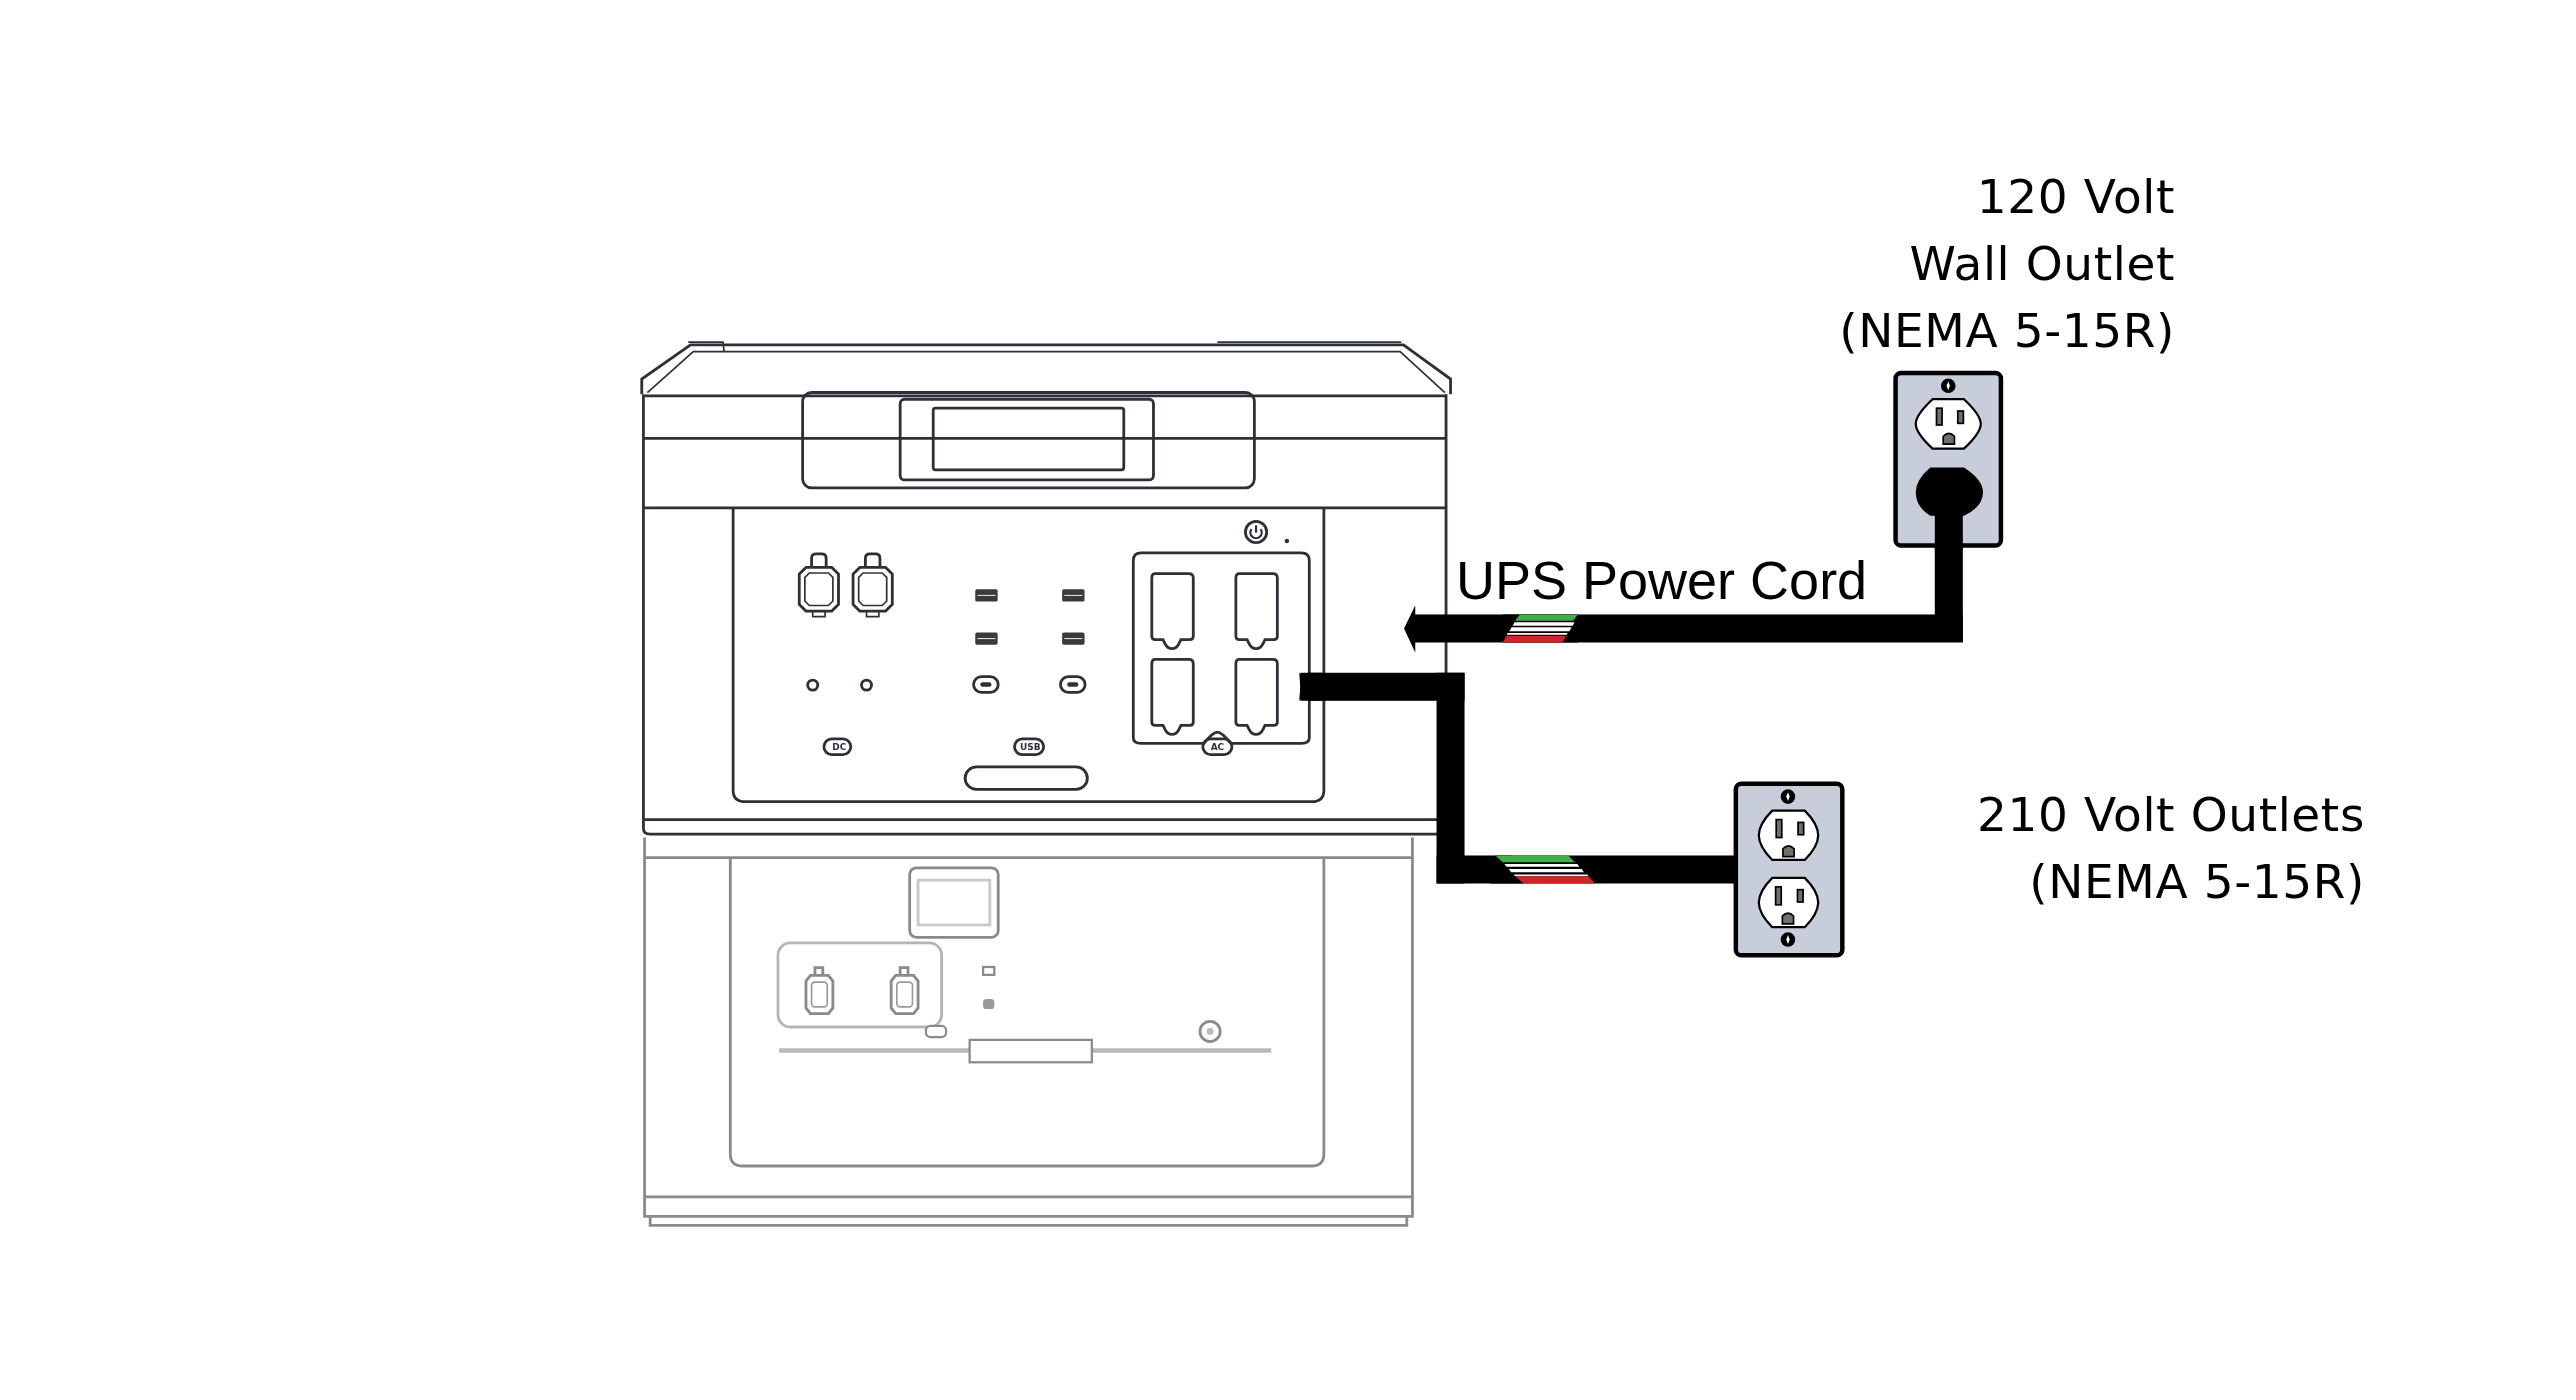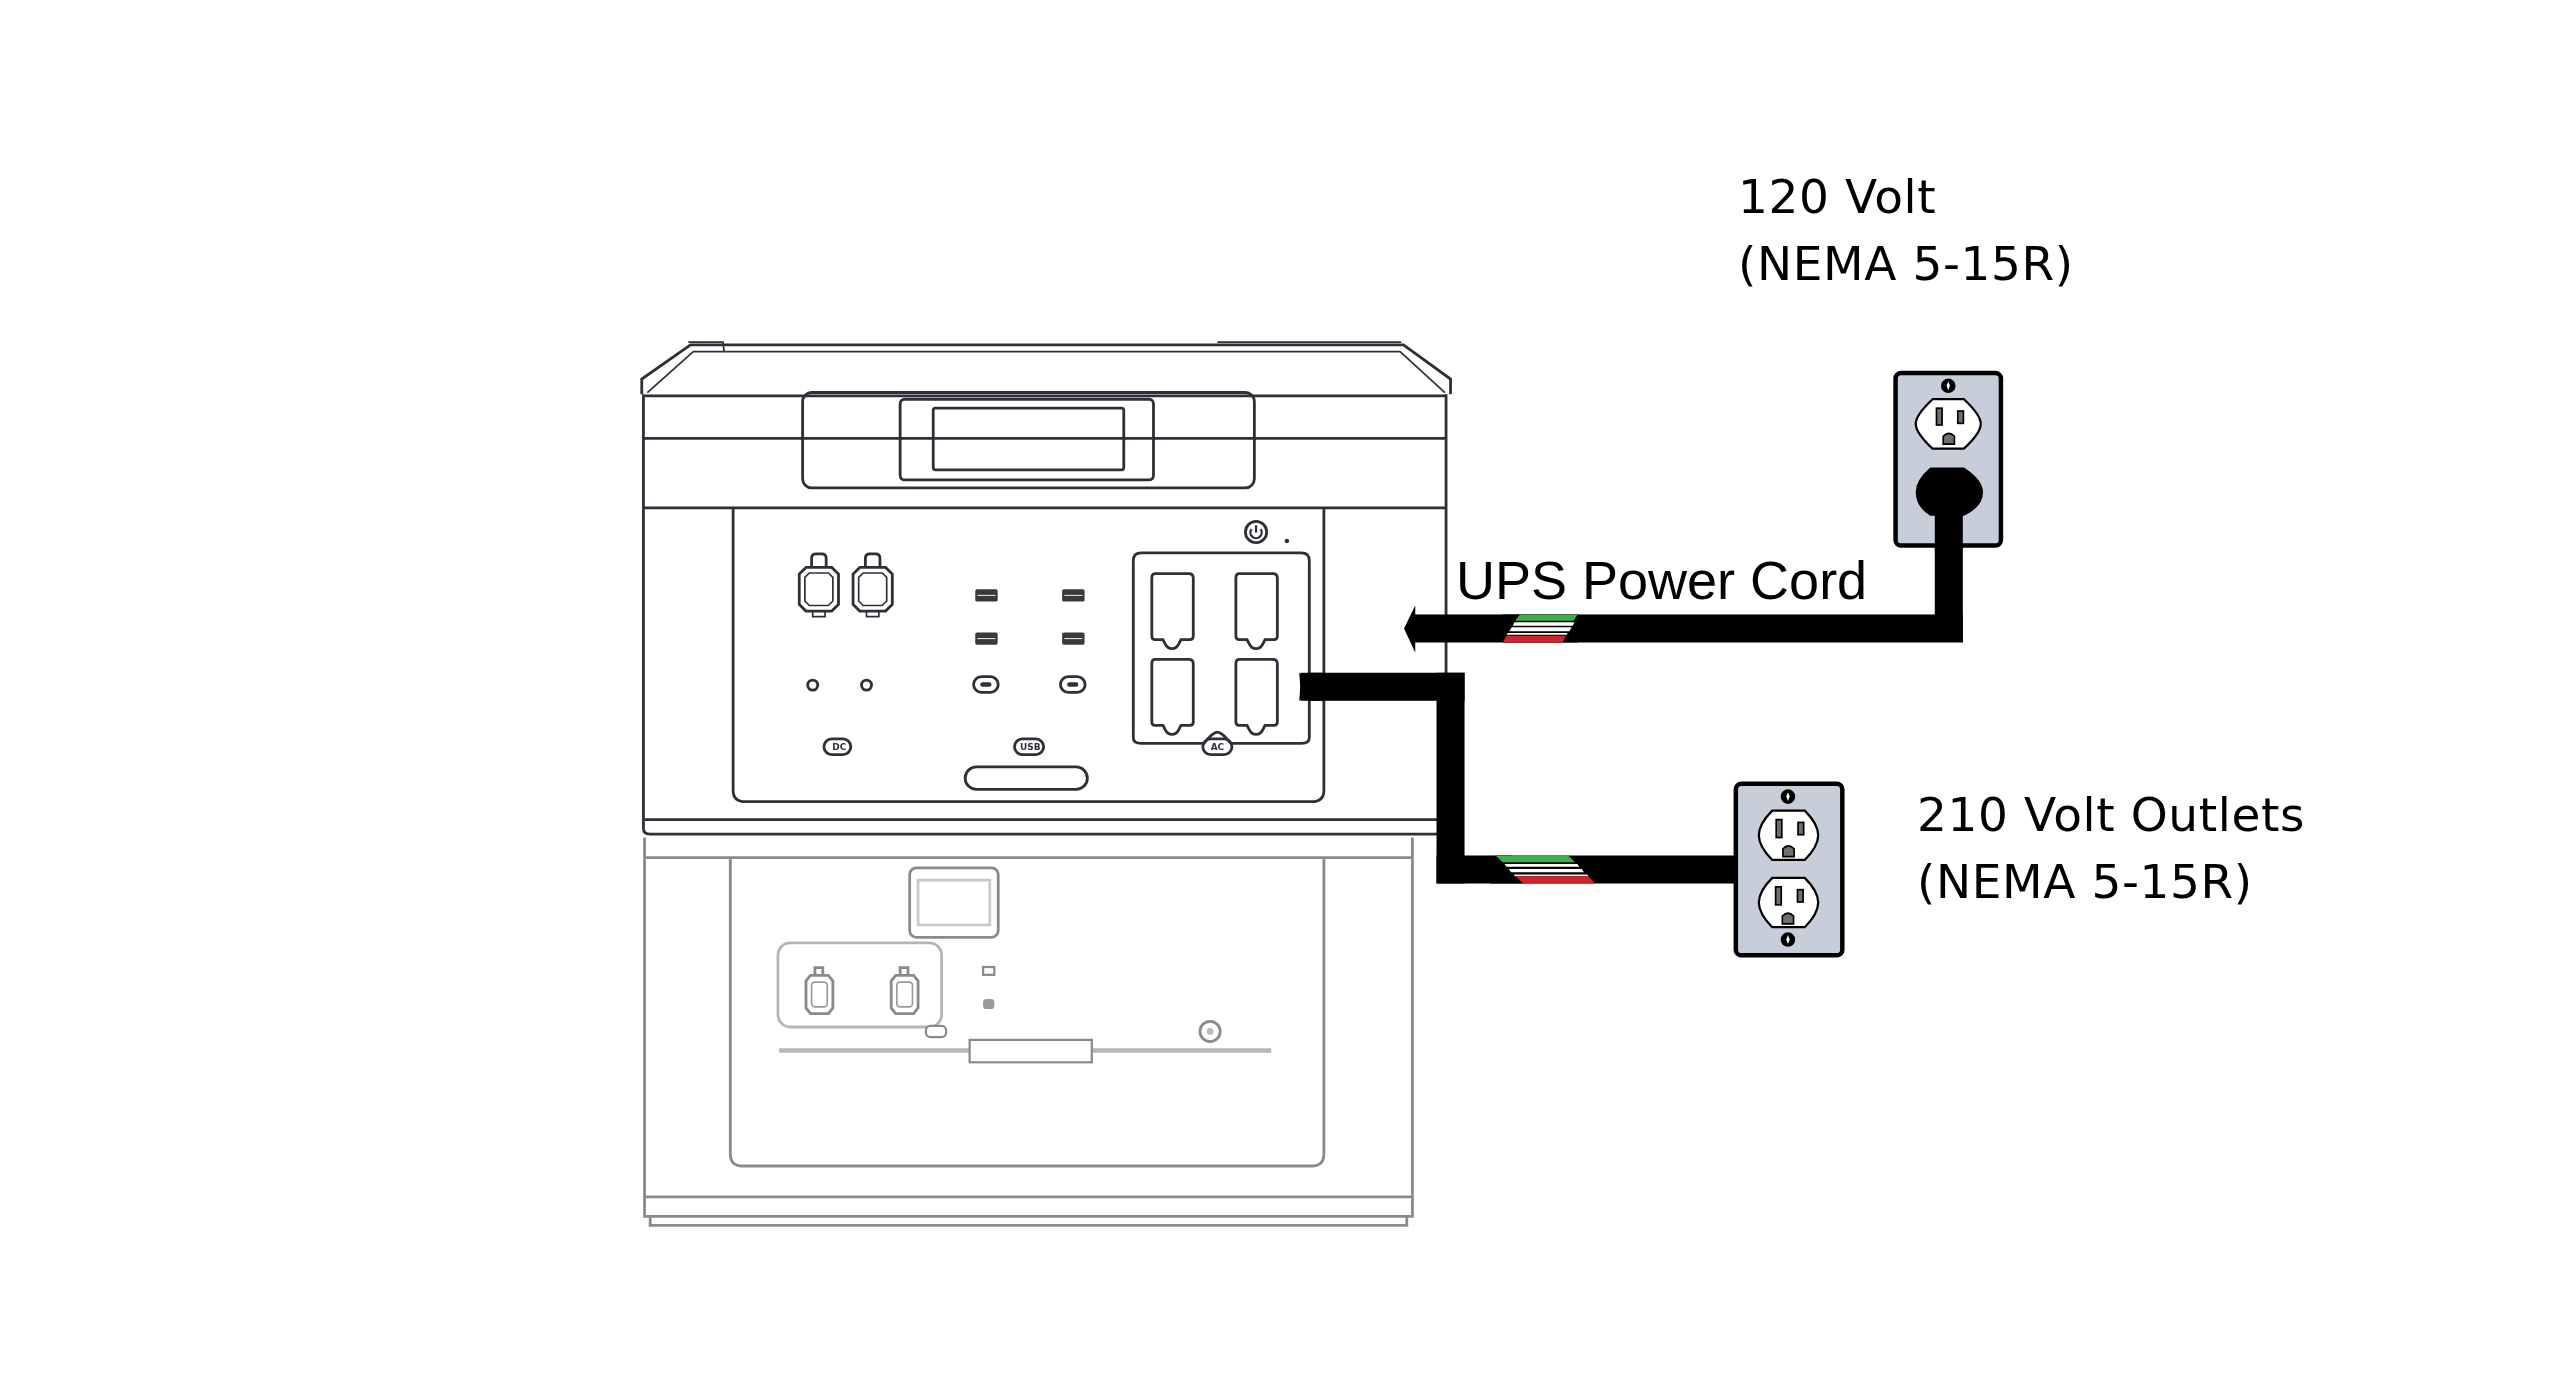--- a/index.html
+++ b/index.html
@@ -1,19 +1,19 @@
 <!DOCTYPE html>
 <html style="font-size:9px"><head>
 <meta charset="utf-8">
 <style>
   html, body { margin:0; padding:0; background:#ffffff; }
   body { width:2576px; height:1401px; position:relative; overflow:hidden;
          font-family:"Liberation Sans", sans-serif; }
   #stage { position:absolute; left:0; top:0; width:2576px; height:1401px; }
-  .label { position:absolute; text-align:left; color:#000; font-family:"DejaVu Sans", sans-serif;
+  .label { position:absolute; text-align:right; color:#000; font-family:"DejaVu Sans", sans-serif;
            font-size:47px; line-height:67px; letter-spacing:0.6px; }
   .label div { white-space:nowrap; }
   .cord-label { position:absolute; font-family:"Liberation Sans", sans-serif; font-size:54px;
                 line-height:62px; color:#000; white-space:nowrap; }
   .ln { fill:none; stroke:#2e3038; stroke-width:5; }
   .ln2 { fill:none; stroke:#2e3038; stroke-width:3; }
   .lg { fill:none; stroke:#8a8a8a; stroke-width:5; }
   .lg2 { fill:none; stroke:#b8b8b8; stroke-width:8; }
   .port-txt { font-family:"DejaVu Sans", sans-serif; font-size:16px; font-weight:bold; fill:#2e3038; }
 </style>
@@ -195,20 +195,21 @@
       <rect x="3168" y="1582" width="10" height="32" fill="#6f6f6f" stroke="#000" stroke-width="3"></rect>
       <rect x="3207" y="1587" width="10" height="22" fill="#6f6f6f" stroke="#000" stroke-width="3"></rect>
       <path d="M3180,1648 L3180,1634 Q3190,1624 3200,1634 L3200,1648 Z" fill="#6f6f6f" stroke="#000" stroke-width="3"></path>
     </g>
   </g>
 </svg>
 
 
 <div class="label" style="left:1738px; top:163px; width:437px;">
   <div>120 Volt</div>
+  <div>Wall Outlet</div>
   <div>(NEMA 5-15R)</div>
 </div>
 
 <div class="cord-label" style="left:1456px; top:549px;">UPS Power Cord</div>
 
 <div class="label" style="left:1917px; top:781px; width:448px;">
   <div>210 Volt Outlets</div>
   <div>(NEMA 5-15R)</div>
 </div>
 </div>

